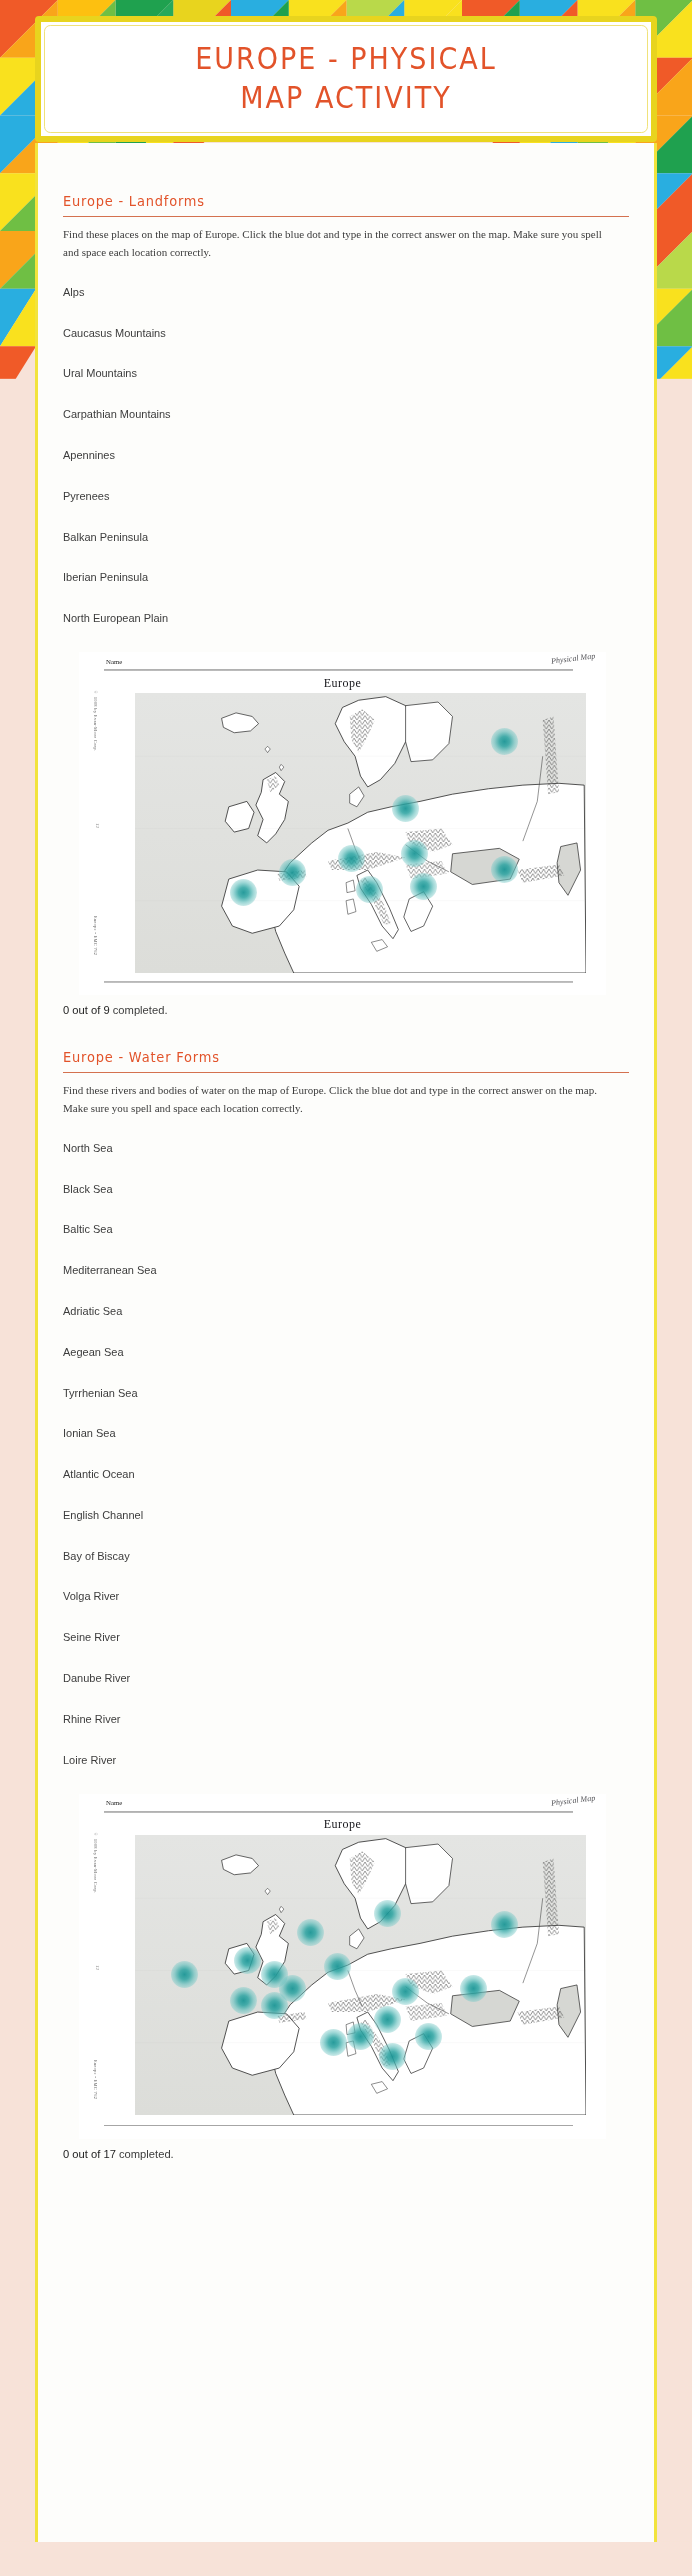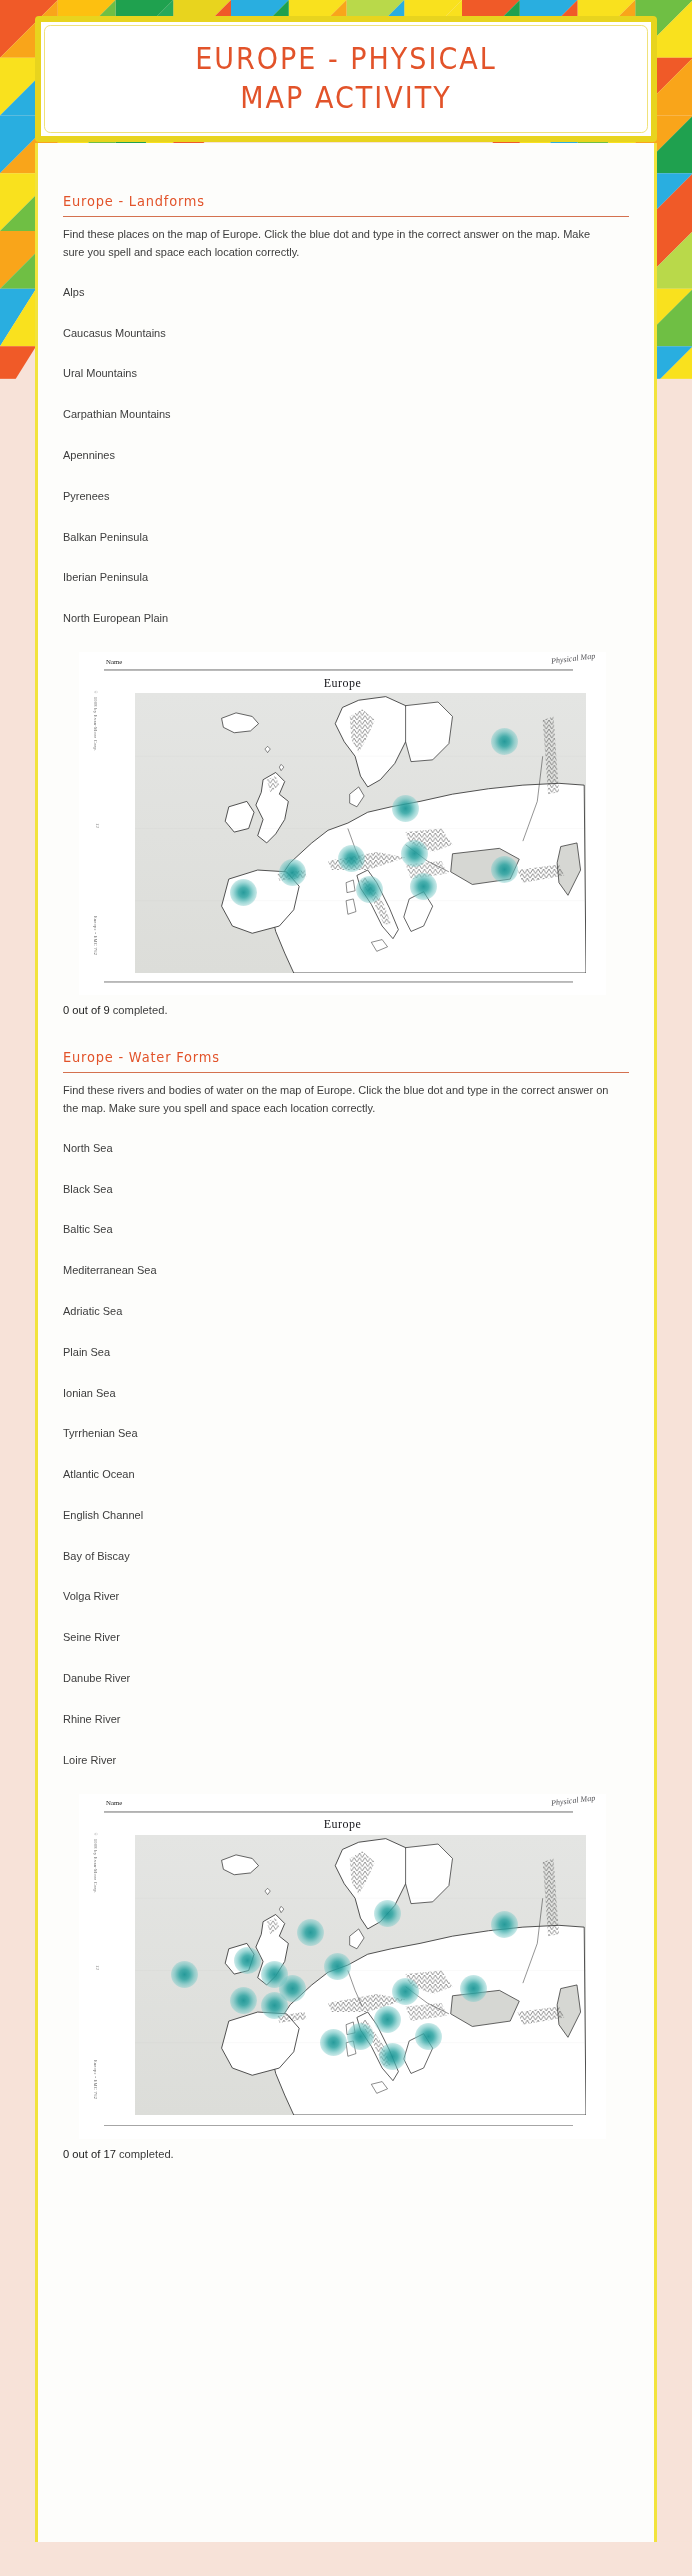--- a/index.html
+++ b/index.html
@@ -73,20 +73,21 @@
   .section-rule {
     border:0; border-top: 0.9px solid #d4714f;
     margin: 0 0 9px 0;
   }
   .instructions {
     font-size: 11px;
     line-height: 1.62;
     color: #3c3c3c;
     margin: 0 4px 18px 0;
     max-width: 550px;
+    font-family: Liberation Serif, serif;
   }
   .term-list { margin: 0; padding: 0; list-style: none; }
   .term-list li {
     font-size: 11px;
     color: #3c3c3c;
     line-height: 1.0;
     padding: 4.9px 0;
     margin-top: 20px;
   }
 
@@ -452,23 +453,23 @@
       <div class="section-head">Europe - Water Forms</div>
       <hr class="section-rule">
       <p class="instructions">Find these rivers and bodies of water on the map of Europe.  Click the blue dot and type in the correct answer on the map.  Make sure you spell and space each location correctly.</p>
 
       <ul class="term-list">
         <li>North Sea</li>
         <li>Black Sea</li>
         <li>Baltic Sea</li>
         <li>Mediterranean Sea</li>
         <li>Adriatic Sea</li>
-        <li>Plain Sea</li>
+        <li>Aegean Sea</li>
+        <li>Tyrrhenian Sea</li>
         <li>Ionian Sea</li>
-        <li>Tyrrhenian Sea</li>
         <li>Atlantic Ocean</li>
         <li>English Channel</li>
         <li>Bay of Biscay</li>
         <li>Volga River</li>
         <li>Seine River</li>
         <li>Danube River</li>
         <li>Rhine River</li>
         <li>Loire River</li>
       </ul>
 

